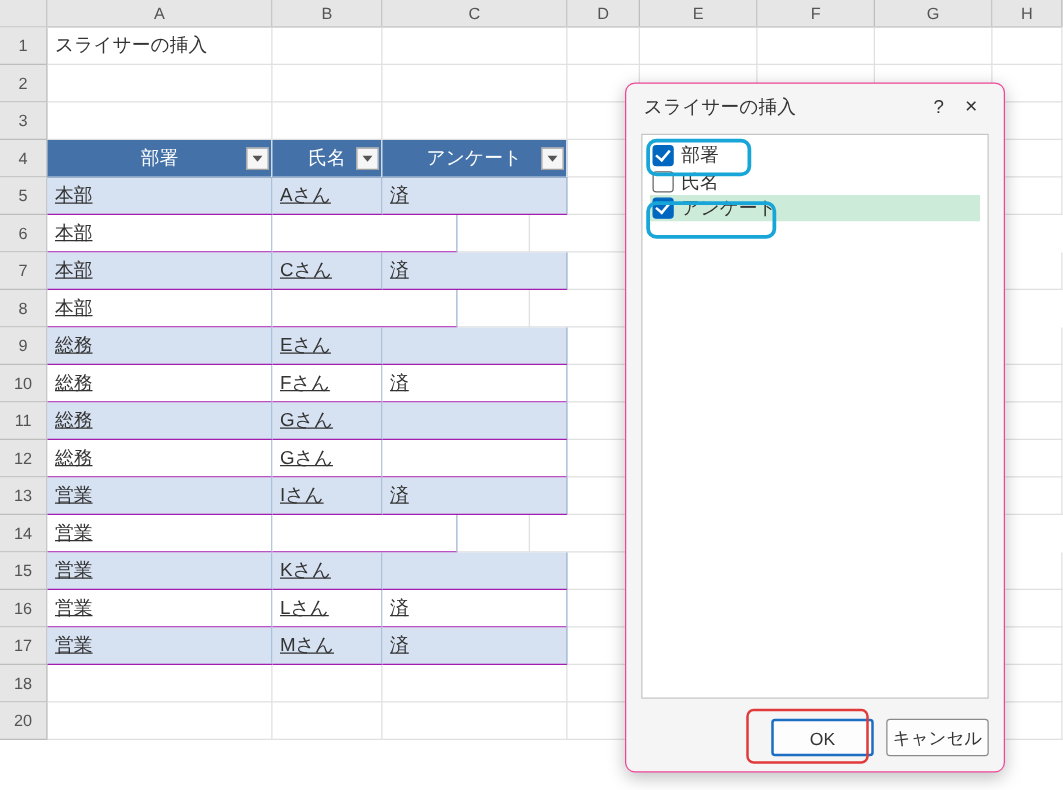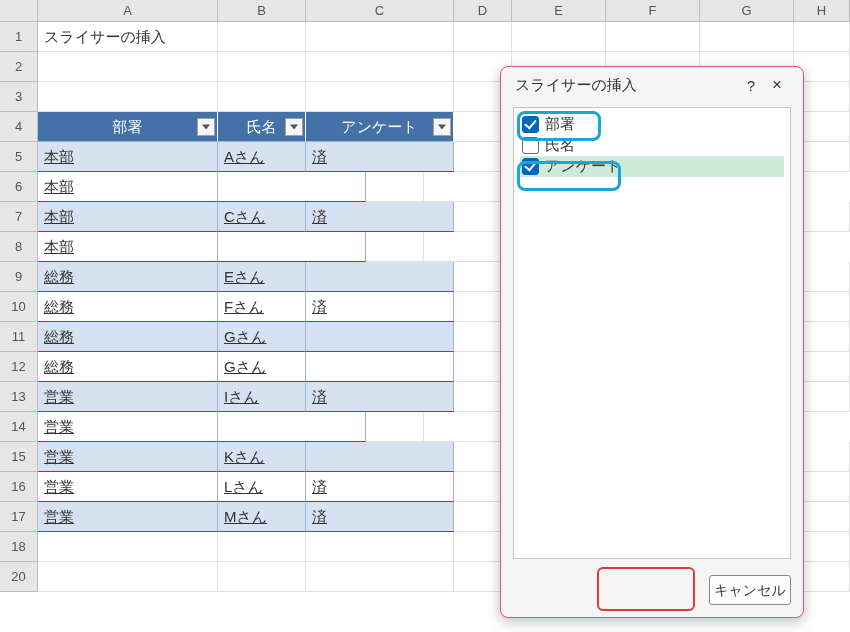--- a/index.html
+++ b/index.html
@@ -445,16 +445,17 @@
         </div>
         <div class="chk-row sel-row">
           <div class="chk checked"></div>
           <span>アンケート</span>
         </div>
       </div>
     <div class="hl-box hl-1"></div>
     <div class="hl-box hl-2"></div>
   </div>
   <div class="dlg-footer" style="position:relative;">
+    <div class="btn btn-primary">OK</div>
     <div class="btn">キャンセル</div>
     <div class="ok-hl" style="left:96px; top:0px; width:98px; height:44px;"></div>
   </div>
 </div>
 
 </body></html>

